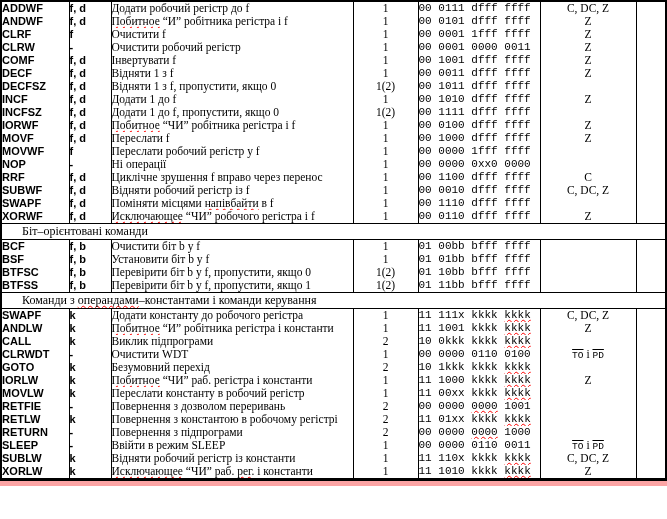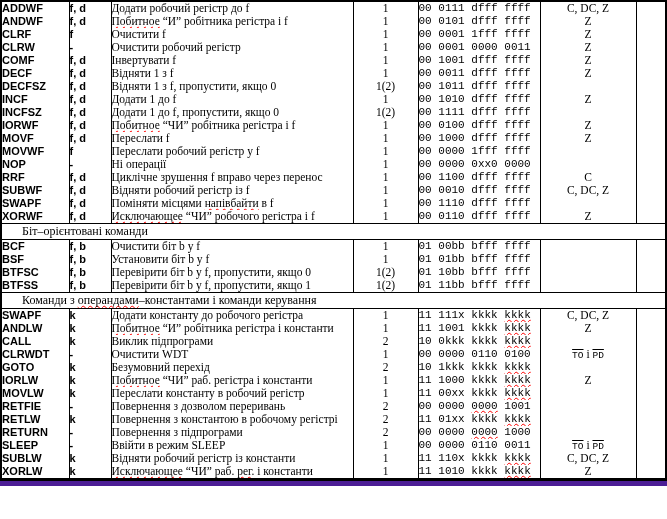--- a/index.html
+++ b/index.html
@@ -3,21 +3,21 @@
 <meta charset="utf-8">
 <style>
   html, body {
     margin: 0;
     padding: 0;
     background: #ffffff;
   }
   .page {
     width: 667px;
     height: 486px;
-    background: #4c1d95;
+    background: #fca5a5;
     overflow: hidden;
   }
   table.instr-table {
     border-collapse: collapse;
     table-layout: fixed;
     width: 665px;
     border-top: 2px solid #000;
     border-bottom: 3px solid #000;
     border-left: 2px solid #000;
     border-right: 2px solid #000;

